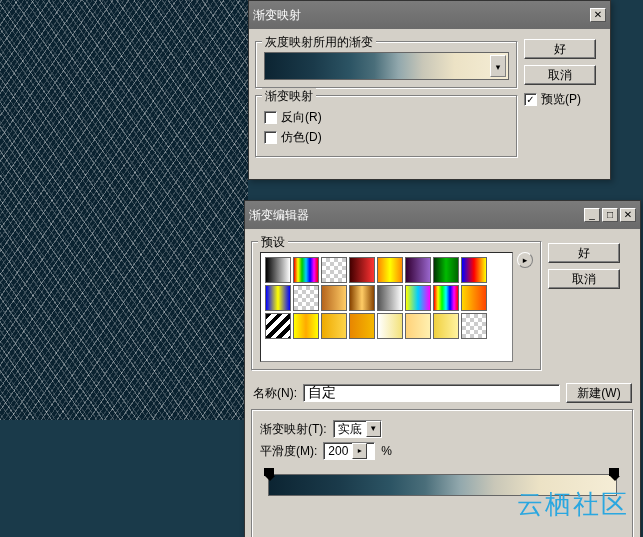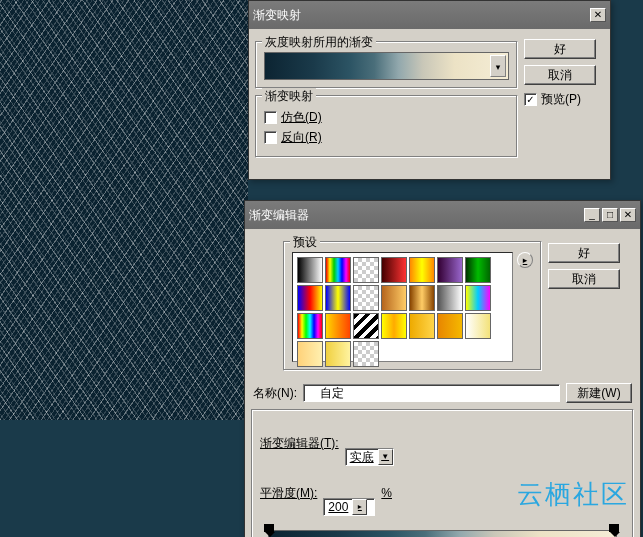--- a/index.html
+++ b/index.html
@@ -33,21 +33,21 @@
 }
 .tb-btns { display:flex; gap:2px; }
 .tb-btn {
   width:16px; height:14px; background:#d4d0c8;
   border:1px solid #fff; border-right-color:#555;border-bottom-color:#555;
   font-size:10px; line-height:12px; text-align:center; color:#000; cursor:default;
 }
 .groupbox {
   border:1px solid #808080; border-right-color:#fff; border-bottom-color:#fff;
   box-shadow: inset -1px -1px 0 #808080, inset 1px 1px 0 #fff;
-  padding:10px 8px 8px; margin:6px; position:relative;text-decoration:underline;
+  padding:10px 8px 8px; margin:6px; position:relative;
 }
 .groupbox > .legend {
   position:absolute; top:-8px; left:6px; background:#d4d0c8;
   padding:0 3px; font-size:12px;
 }
 .btn {
   display:block; width:72px; height:20px; text-align:center; line-height:18px;
   background:#d4d0c8; border:1px solid #fff;
   border-right-color:#404040; border-bottom-color:#404040;
   box-shadow: inset -1px -1px 0 #808080;
@@ -73,46 +73,46 @@
 .presets {
   display:flex; flex-wrap:wrap; gap:2px; padding:4px;
   background:#fff; border:1px inset #808080; height:110px; align-content:flex-start;
 }
 .sw { width:26px; height:26px; border:1px solid #666; }
 .row { display:flex; align-items:center; gap:6px; margin:6px 8px; }
 .txt {
   background:#fff; border:1px solid #808080;
   border-right-color:#fff;border-bottom-color:#fff;
   box-shadow:inset 1px 1px 0 #404040;
-  height:18px; padding:1px 16px; font-size:12px;
+  height:18px; padding:1px 4px; font-size:14px;
 }
 .combo {
   display:inline-flex; align-items:center; height:18px;
   background:#fff; border:1px solid #808080;
   border-right-color:#fff;border-bottom-color:#fff;
-  box-shadow:inset 1px 1px 0 #404040; padding-left:4px;margin-top:28px;
+  box-shadow:inset 1px 1px 0 #404040; padding-left:4px;
 }
 .combo .arrow {
   width:15px;height:16px;background:#d4d0c8;
   border:1px solid #fff;border-right-color:#404040;border-bottom-color:#404040;
   font-size:8px;text-align:center;line-height:14px;margin-left:4px;
 }
 .gradedit {
   margin:8px; position:relative;
 }
 .gradedit .bar {
   height:22px; border:1px solid #666;
   background:linear-gradient(90deg,#0c2432 0%,#1a3a4a 20%,#2c5464 35%,#4a6e7a 45%,#92a8ad 55%,#c9c7b8 65%,#ece2c5 78%,#f5edd6 100%);
   margin-top:14px;
 }
 .stop-top { position:absolute; top:0; width:12px; height:12px;}
 .stop-top::before{content:"";position:absolute;left:1px;top:2px;width:0;height:0;border:5px solid transparent;border-top-color:#000;}
 .stop-top .sq{position:absolute;top:-6px;width:10px;height:8px;border:1px solid #000;background:#000;}
 .watermark {
-  position:absolute; right:14px; bottom:25px; text-align:center;
+  position:absolute; right:14px; bottom:15px; text-align:center;
 }
 .watermark .main { font-size:26px; color:#2aa7e0; letter-spacing:2px; font-weight:500;}
 .watermark .sub { font-size:10px; color:#888; letter-spacing:3px; margin-top:2px;}
 .opt-arrow{
   width:16px;height:16px;border:1px solid #808080;border-radius:50%;
   border-top-color:#fff;border-left-color:#fff;background:#d4d0c8;
   font-size:9px;text-align:center;line-height:14px;
 }
 </style>
 </head>
@@ -132,25 +132,25 @@
       <div class="groupbox" style="margin-top:12px;">
         <span class="legend">灰度映射所用的渐变</span>
         <div class="gradbar">
           <div class="picker">▾</div>
         </div>
       </div>
       <div class="groupbox">
         <span class="legend">渐变映射</span>
         <label class="chk">
           <span class="chkbox"></span>
-          <span>仿色(D)</span>
+          <span>反向(R)</span>
         </label>
         <label class="chk">
           <span class="chkbox"></span>
-          <span>反向(R)</span>
+          <span>仿色(D)</span>
         </label>
       </div>
     </div>
     <div style="width:86px;padding:10px 8px 0 0;">
       <div class="btn">好</div>
       <div class="btn">取消</div>
       <label class="chk" style="margin-top:6px;">
         <span class="chkbox">✓</span>
         <span>预览(P)</span>
       </label>
@@ -161,21 +161,21 @@
 <div class="dlg" style="left:244px;top:200px;width:397px;height:345px;">
   <div class="titlebar">
     <span>渐变编辑器</span>
     <div class="tb-btns">
       <div class="tb-btn">_</div>
       <div class="tb-btn">□</div>
       <div class="tb-btn">✕</div>
     </div>
   </div>
   <div style="display:flex;">
-    <div style="flex:1;padding-left:32px;">
+    <div style="flex:1;">
       <div class="groupbox" style="margin-top:12px;">
         <span class="legend">预设</span>
         <div style="display:flex;align-items:flex-start;gap:4px;">
           <div class="presets" id="preset-box" style="flex:1;">
               <div class="sw" style="background: linear-gradient(90deg, rgb(0, 0, 0), rgb(255, 255, 255));"></div>
               <div class="sw" style="background: linear-gradient(90deg, rgb(238, 0, 0), rgb(255, 255, 0), rgb(0, 204, 0), rgb(0, 204, 255), rgb(0, 0, 255), rgb(255, 0, 255), rgb(238, 0, 0));"></div>
               <div class="sw" style="background: repeating-conic-gradient(rgb(204, 204, 204) 0deg, rgb(204, 204, 204) 25%, rgb(255, 255, 255) 0deg, rgb(255, 255, 255) 50%) 0px 0px / 8px 8px, linear-gradient(90deg, rgb(0, 0, 0), transparent);"></div>
               <div class="sw" style="background: linear-gradient(90deg, rgb(68, 0, 0), rgb(255, 51, 51));"></div>
               <div class="sw" style="background: linear-gradient(90deg, rgb(255, 136, 0), rgb(255, 255, 0), rgb(255, 136, 0));"></div>
               <div class="sw" style="background: linear-gradient(90deg, rgb(51, 0, 51), rgb(153, 102, 204));"></div>
@@ -210,21 +210,21 @@
   </div>
 
   <div class="row">
     <span>名称(N):</span>
     <input class="txt" style="flex: 1 1 0%;" value="自定">
     <div class="btn" style="width:66px;margin:0;">新建(W)</div>
   </div>
 
   <div class="groupbox" style="height:140px;">
     <div class="row" style="margin:0 0 4px 0;">
-      <span>渐变编辑器(T):</span>
+      <span>渐变映射(T):</span>
       <span class="combo">
         <span>实底</span>
         <span class="arrow">▼</span>
       </span>
     </div>
     <div class="row" style="margin:0 0 4px 0;">
       <span>平滑度(M):</span>
       <span class="combo" style="width:52px;">
         <span>200</span>
         <span class="arrow">▸</span>

